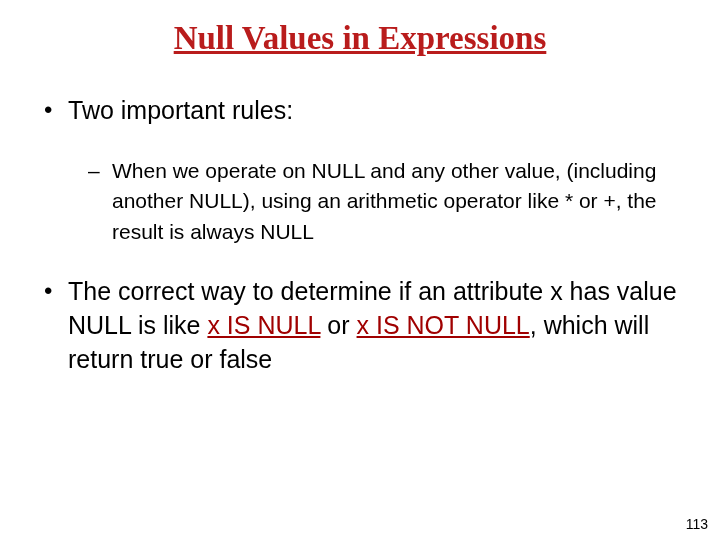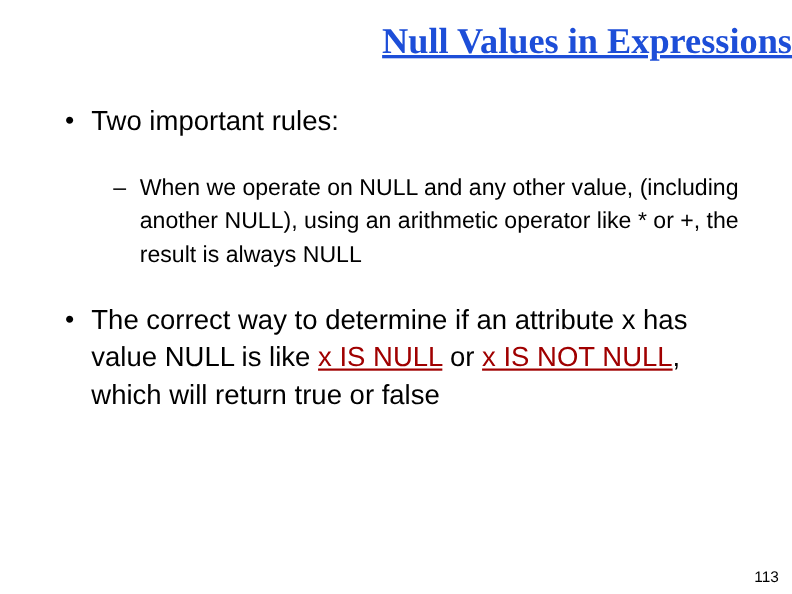--- a/index.html
+++ b/index.html
@@ -11,34 +11,34 @@
     font-family: Arial, Helvetica, sans-serif;
     color: #000000;
   }
   .slide {
     position: relative;
     width: 720px;
     height: 540px;
     box-sizing: border-box;
   }
   .title {
-    text-align: right;
+    text-align: center;
     font-family: "Comic Sans MS", "Comic Sans", cursive;
     font-weight: bold;
     font-size: 33px;
-    color: #1d4ed8;
+    color: #b91c1c;
     text-decoration: underline;
     padding-top: 20px;
     padding-bottom: 8px;
     line-height: 1.15;
   }
   ul.level1 {
     list-style: none;
     margin: 0;
-    padding: 0 40px 0 55px;
+    padding: 0 40px 0 40px;
   }
   ul.level1 > li {
     position: relative;
     padding-left: 28px;
     margin-top: 28px;
     font-size: 25px;
     line-height: 1.35;
   }
   ul.level1 > li::before {
     content: "•";

